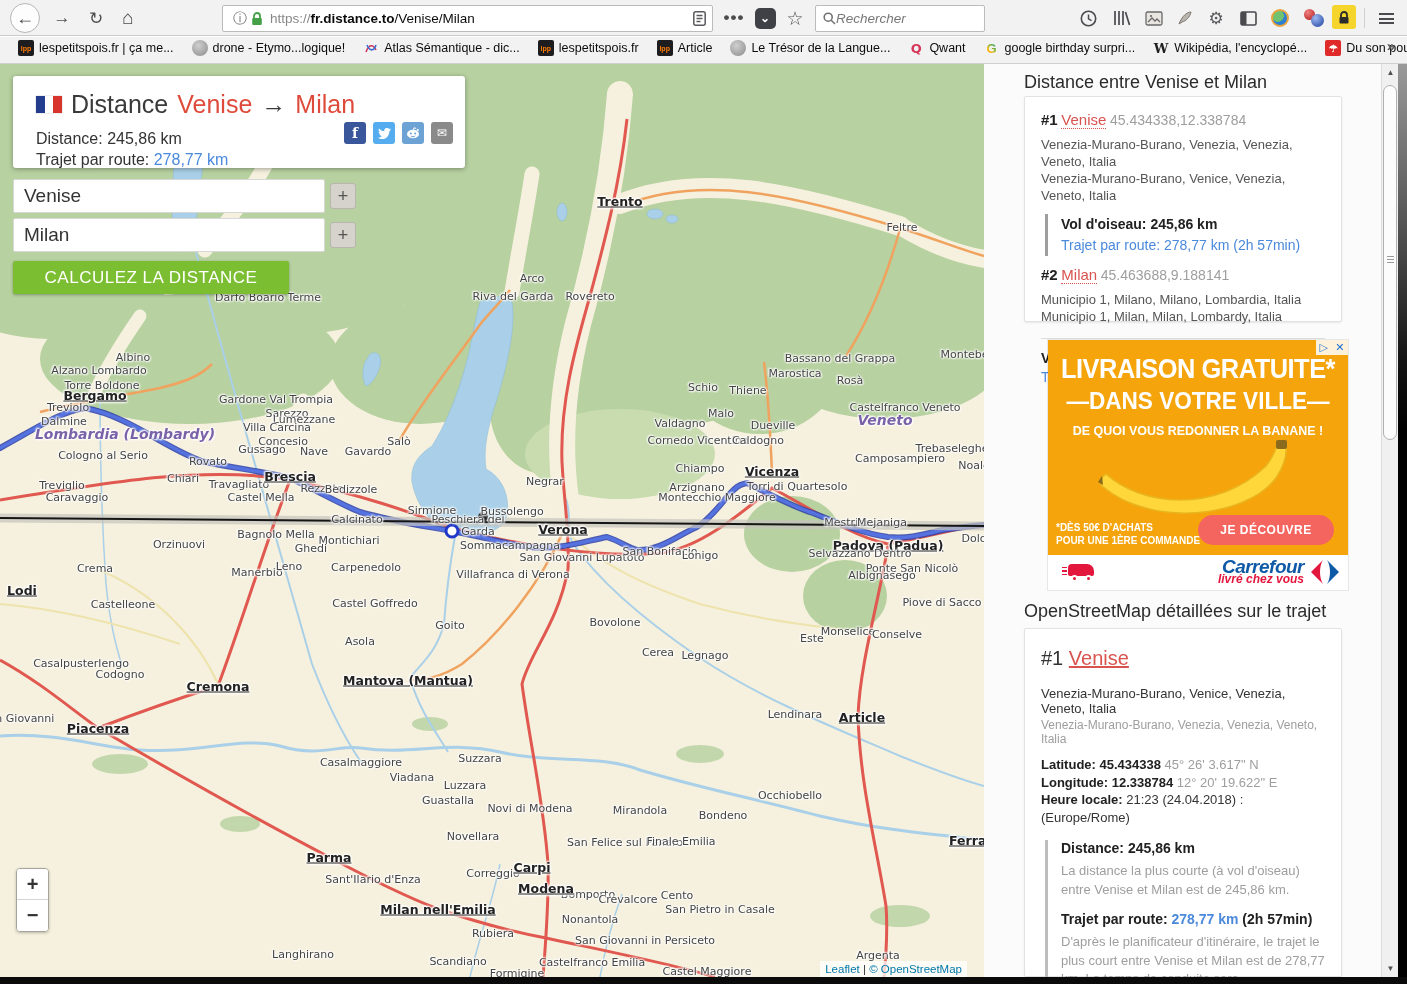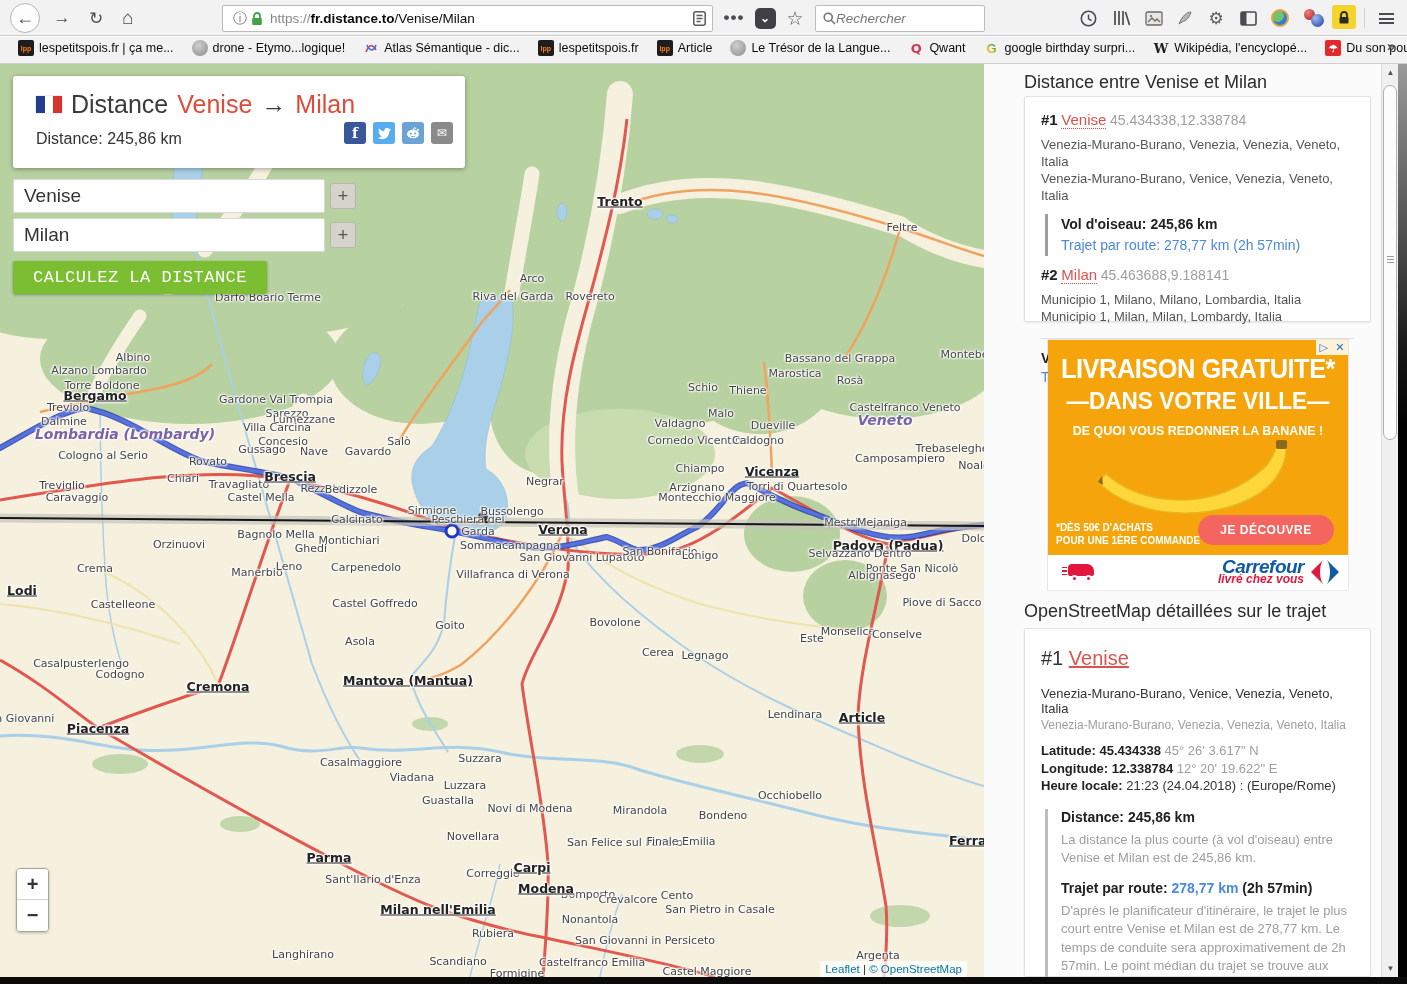--- a/index.html
+++ b/index.html
@@ -68,26 +68,26 @@
   .social { position:absolute; right:12px; top:46px; display:flex; gap:7px; }
   .sbtn { width:22px; height:22px; border-radius:3px; display:flex; align-items:center; justify-content:center; color:#fff; }
   .sb-fb { background:#39579a; font-family:"DejaVu Serif",serif; font-weight:bold; font-size:14px; }
   .sb-tw { background:#55acee; }
   .sb-rd { background:#6da3d4; }
   .sb-em { background:#8a8a8a; font-size:12px; }
   .oinput { position:absolute; left:0; width:312px; height:34px; background:#fff; border:1px solid #d8d8d8; border-radius:2px; font-size:19px; color:#333; padding:0 10px; font-family:"Liberation Sans",sans-serif; }
   .inp1 { top:103px; } .inp2 { top:142px; }
   .plusbtn { position:absolute; left:317px; width:26px; height:26px; background:#d6d2cc; border:1px solid #b9b5af; border-radius:3px; color:#555; font-size:18px; display:flex; align-items:center; justify-content:center; }
   .pb1 { top:107px; } .pb2 { top:146px; }
-  .cta { position:absolute; left:0; top:185px; width:254px; height:33px; background:#7cbe31; color:#fff; border:none; border-radius:2px; font-size:17px; letter-spacing:.5px; font-family:Liberation Mono, monospace; box-shadow:0 1px 3px rgba(0,0,0,.3); }
+  .cta { position:absolute; left:0; top:185px; width:276px; height:33px; background:#7cbe31; color:#fff; border:none; border-radius:2px; font-size:17px; letter-spacing:.5px; font-family:Liberation Sans, sans-serif; box-shadow:0 1px 3px rgba(0,0,0,.3); }
 
   
   .rpanel { position:absolute; left:984px; top:64px; width:397px; height:913px; background:#fbfbfb; z-index:3; overflow:hidden; }
   .rp-h { position:absolute; left:40px; font-size:18px; color:#2b2b2b; }
-  .rcard { position:absolute; left:40px; width:347px; background:#fff; border:1px solid #e2e2e2; border-radius:2px; box-shadow:0 1px 2px rgba(0,0,0,.08); padding:14px 16px; font-size:13px; color:#555; }
+  .rcard { position:absolute; left:40px; width:318px; background:#fff; border:1px solid #e2e2e2; border-radius:2px; box-shadow:0 1px 2px rgba(0,0,0,.08); padding:14px 16px; font-size:13px; color:#555; }
   .rank { font-weight:bold; color:#212121; font-size:15px; }
   .cityname { color:#d9534f; font-size:15px; border-bottom:1px dotted #d9534f; }
   .coords { color:#9e9e9e; font-size:14px; }
   .addr { color:#555; line-height:17px; margin-top:8px; }
   .bquote { border-left:3px solid #9e9e9e; margin:10px 0 10px 4px; padding-left:13px; line-height:21px; }
   .bq-bird { font-weight:bold; color:#212121; font-size:14px; }
   .bq-route { color:#4a89dc; font-size:14px; }
   .hr { border-top:1px solid #ddd; margin:13px 0 11px; }
   .blue { color:#4a89dc; }
 
@@ -508,20 +508,21 @@
       <div class="ocard-main">
         <div class="otitle">
           <span class="flag-fr"></span>
           <span>Distance</span>
           <span class="red">Venise</span>
           <span>→</span>
           <span class="red">Milan</span>
         </div>
         <div class="odist">
           <div><span>Distance:</span> <span>245,86 km</span></div>
+          <div><span>Trajet par route:</span> <span class="blue">278,77 km</span></div>
         </div>
         <div class="social">
           <span class="sbtn sb-fb">f</span>
           <span class="sbtn sb-tw">
               <svg width="13" height="11" viewBox="0 0 13 11">
                 <path d="M13 1.3c-.5.2-1 .35-1.5.4A2.6 2.6 0 0012.6.25a5 5 0 01-1.65.65A2.6 2.6 0 006.4 3.3C4.25 3.2 2.3 2.15 1 .55a2.6 2.6 0 00.8 3.45c-.4 0-.8-.1-1.15-.3 0 1.25.9 2.3 2.05 2.55-.35.1-.75.1-1.15.05.35 1.05 1.3 1.8 2.4 1.8A5.2 5.2 0 010 9.9 7.3 7.3 0 003.95 11c4.75 0 7.35-3.95 7.35-7.35v-.35c.5-.35.95-.8 1.3-1.3z" fill="#fff"></path>
               </svg>
             </span>
           <span class="sbtn sb-rd">
               <svg width="14" height="12" viewBox="0 0 14 12">

